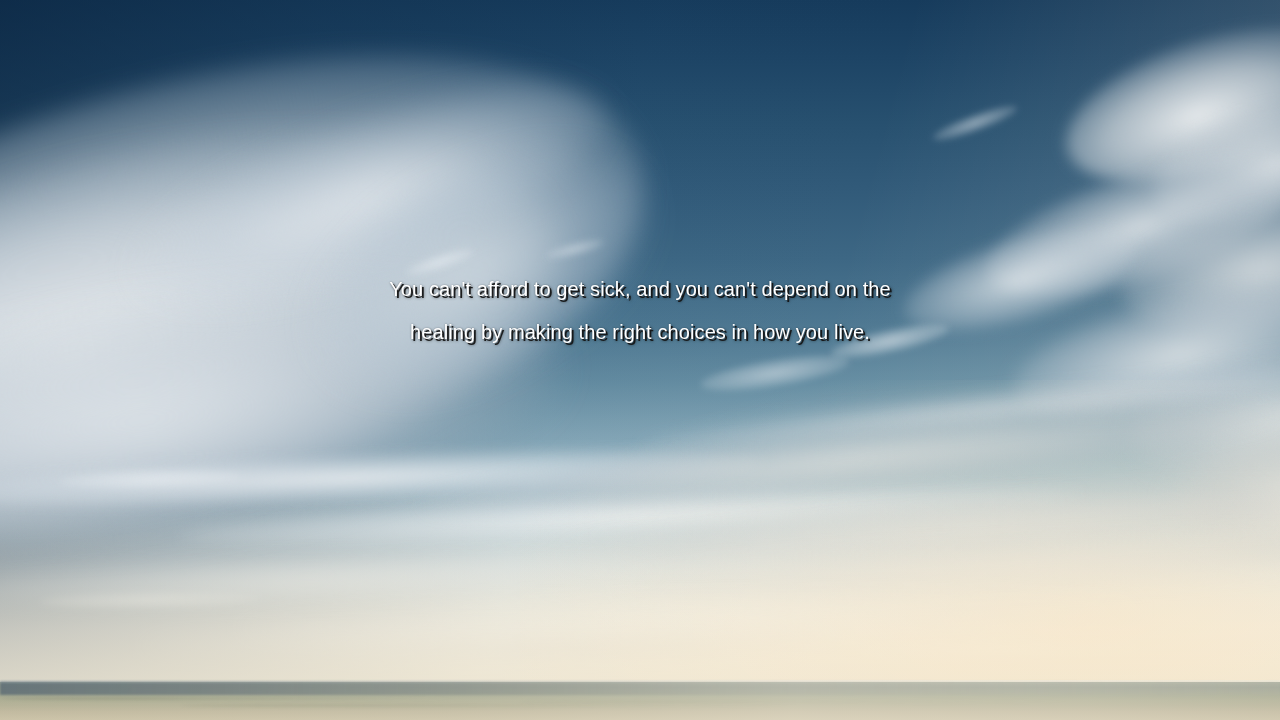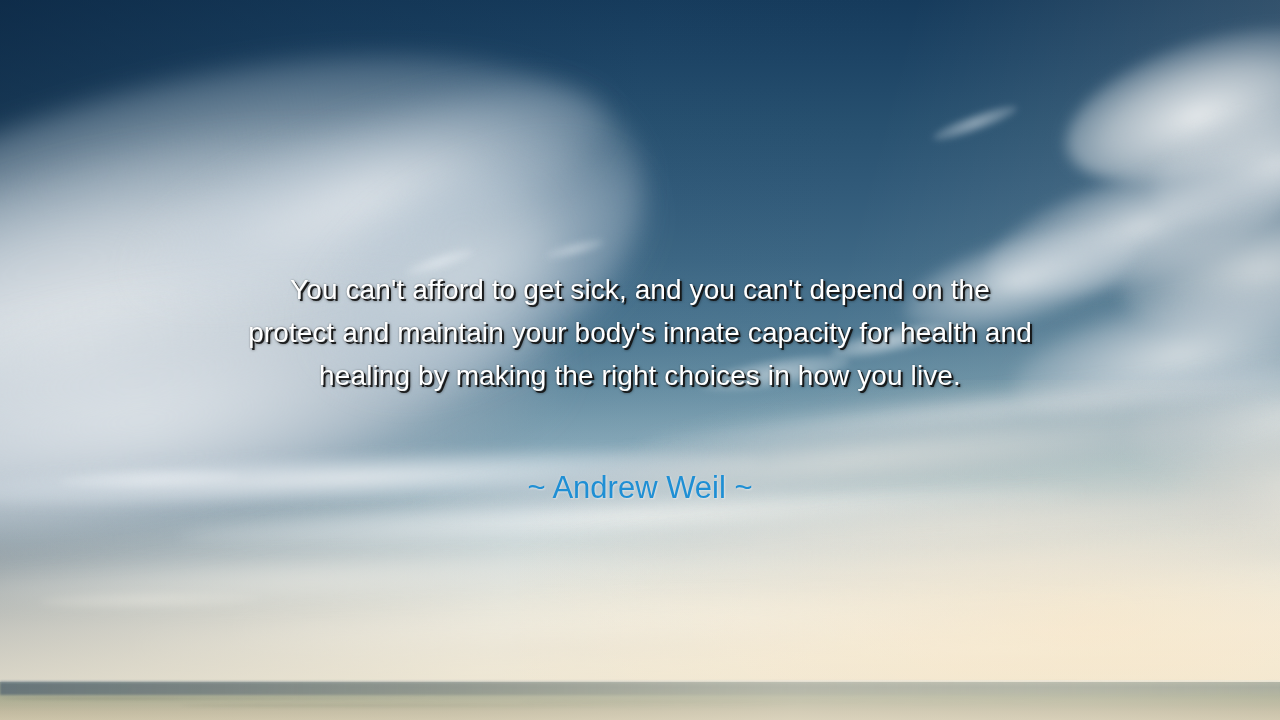--- a/index.html
+++ b/index.html
@@ -403,21 +403,21 @@
   .quote-block {
     position: absolute;
     left: 0; right: 0;
     top: 268px;
     text-align: center;
     padding: 0 90px;
     box-sizing: border-box;
   }
   .quote-line {
     color: #ffffff;
-    font-size: 28px;
+    font-size: 20px;
     line-height: 43px;
     font-weight: 400;
     letter-spacing: 0.1px;
     text-shadow:
       2px 2px 0px rgba(20,20,20,0.92),
       2px 2px 3px rgba(0,0,0,0.55),
       0 0 2px rgba(0,0,0,0.35);
     white-space: nowrap;
   }
   .attribution {
@@ -502,19 +502,17 @@
               background:linear-gradient(to right,rgba(96,104,84,0.45),rgba(120,126,100,0.25),rgba(140,144,116,0));"></div>
   <div class="land-streak" style="left:180px; top:704px; width:620px;
               background:linear-gradient(to right,rgba(110,114,88,0.32),rgba(134,136,108,0.18),rgba(150,150,124,0));"></div>
   <div class="land-streak" style="left:520px; top:700px; width:560px;
               background:linear-gradient(to right,rgba(124,128,104,0.28),rgba(146,148,124,0.14),rgba(160,160,138,0));"></div>
   <div class="horizon-line"></div>
   <div class="land-haze"></div>
 
   <div class="quote-block">
     <div class="quote-line">You can't afford to get sick, and you can't depend on the</div>
-    <div class="quote-line">protect and maintain your body's innate capacity for health and</div>
     <div class="quote-line">healing by making the right choices in how you live.</div>
   </div>
 
-  <div class="attribution">~ Andrew Weil ~</div>
 
 </div>
 
 </body></html>

